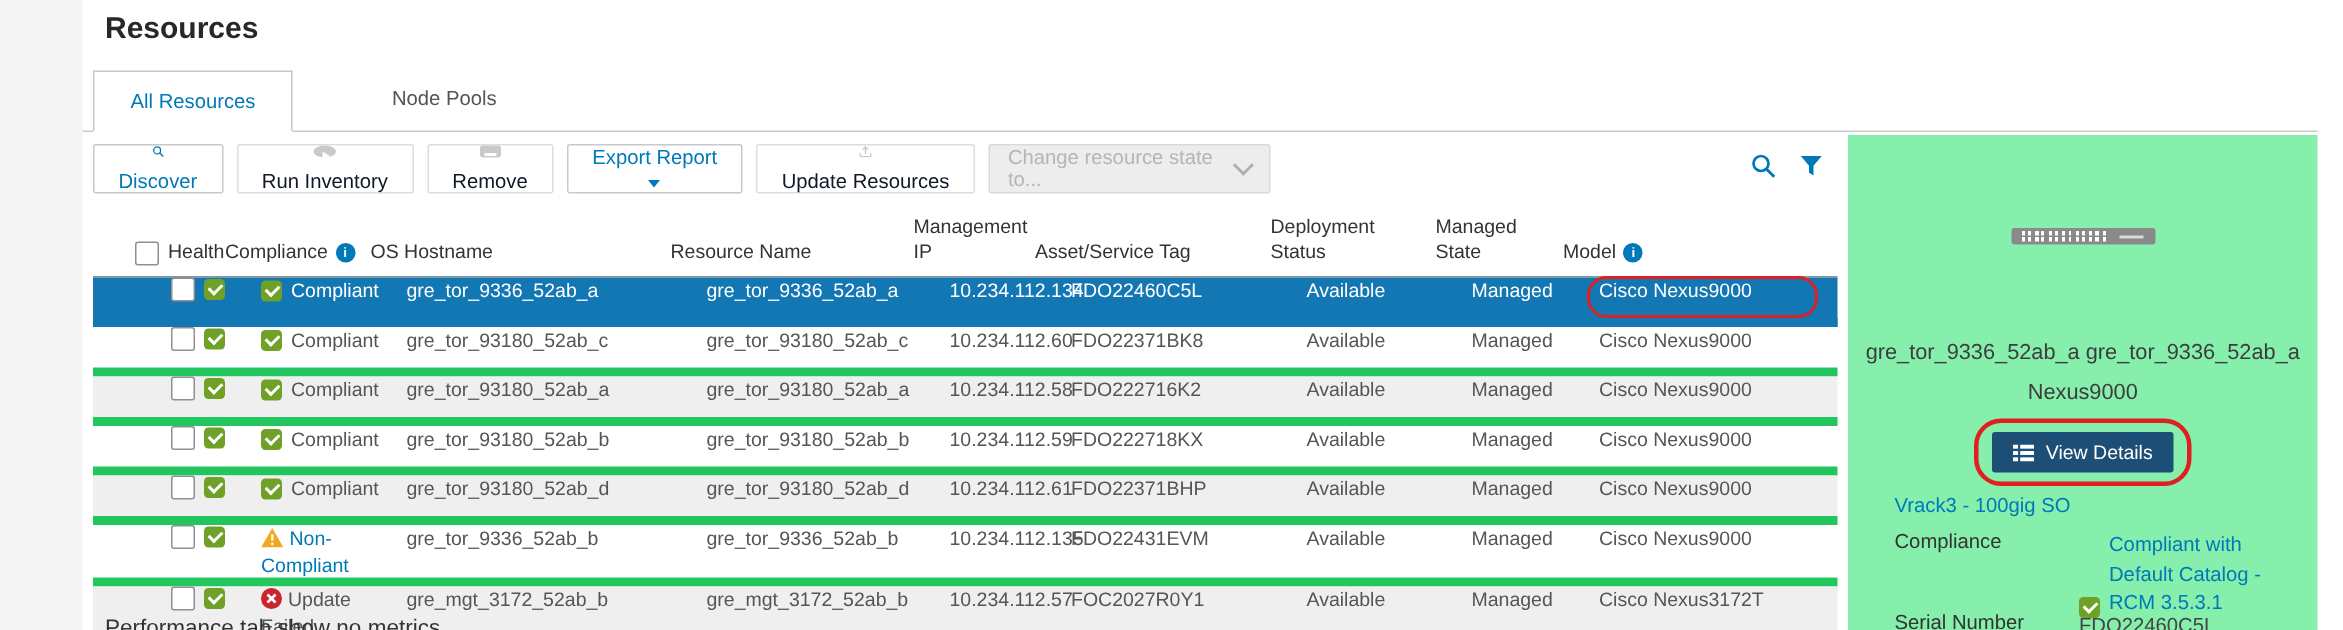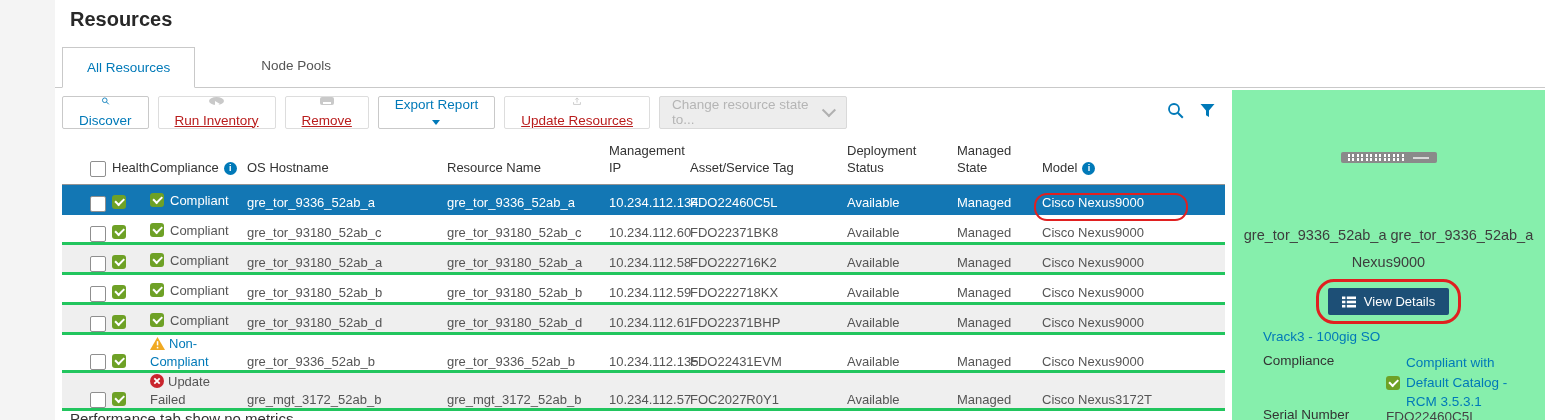--- a/index.html
+++ b/index.html
@@ -11,28 +11,28 @@
   .page-title{position:absolute;left:70px;top:8px;font-size:20px;font-weight:700;color:#282828;}
 
   
   .tabbar{position:absolute;left:55px;top:46px;width:1490px;height:42px;border-bottom:1px solid #c9c9c9;display:flex;align-items:flex-end;padding-left:7px;box-sizing:border-box;gap:42px;}
   .tab{height:41px;line-height:40px;padding:0 24px;font-size:13.5px;color:#555;cursor:pointer;box-sizing:border-box;}
   .tab.active{background:#fff;border:1px solid #c9c9c9;border-bottom:1px solid #fff;margin-bottom:-1px;color:var(--accent);}
 
   
   .toolbar{position:absolute;left:62px;top:95px;width:1163px;height:34px;display:flex;gap:9px;align-items:center;}
   .btn{height:33px;background:#fff;border:1px solid #c9c9c9;border-radius:2px;display:inline-flex;align-items:center;gap:8px;padding:0 16px;font-size:13.5px;color:var(--accent);cursor:pointer;box-sizing:border-box;flex-direction:column;}
-  .btn.disabled{color:#b91c1c;border-color:#ddd;cursor:default;text-decoration:underline;}
+  .btn.disabled{color:#0f172a;border-color:#ddd;cursor:default;}
   .btn-select{height:33px;background:#ededed;border:1px solid #d9d9d9;border-radius:2px;display:inline-flex;align-items:center;justify-content:space-between;padding:0 12px;font-size:13.5px;color:#b5b5b5;width:188px;box-sizing:border-box;}
   .toolbar-icons{position:absolute;right:10px;top:7px;display:flex;gap:16px;align-items:center;}
 
   
   .datatable{position:absolute;left:62px;top:133px;width:1163px;font-size:13px;}
   .t-head{display:flex;align-items:flex-end;height:52px;border-bottom:1px solid #939393;padding-bottom:7px;box-sizing:border-box;color:#333;}
-  .t-row{display:flex;align-items:flex-end;min-height:27px;border-bottom:3px solid #22c55e;color:#555;}
+  .t-row{display:flex;align-items:flex-start;min-height:27px;border-bottom:6px solid #22c55e;color:#555;padding-left:24px;}
   .t-row.alt{background:#efefef;}
   .t-row.selected{background:var(--sel);border-color:var(--sel);color:#fff;}
   .cell{box-sizing:border-box;padding-right:6px;line-height:1.35;}
   .c-check{width:50px;padding-left:28px;display:flex;align-items:center;}
   .c-health{width:38px;}
   .c-compliance{width:97px;padding-right:2px;}
   .c-hostname{width:200px;}
   .c-resource{width:162px;}
   .c-ip{width:81px;}
   .c-tag{width:157px;}
@@ -68,21 +68,21 @@
   .panel-name{position:absolute;left:0;top:132px;width:313px;text-align:center;font-size:14.5px;color:#3d3d3d;line-height:27px;}
   .vd-wrap{position:absolute;left:0;top:189px;width:313px;display:flex;justify-content:center;}
   .vd-ring{position:relative;padding:6px 9px;border:3px solid var(--ring);border-radius:18px;}
   .vd-btn{height:27px;background:var(--navy);color:#fff;border:none;border-radius:2px;display:inline-flex;align-items:center;gap:8px;padding:0 14px;font-size:13px;font-family:inherit;cursor:pointer;justify-content:center;}
   .panel-link{position:absolute;left:31px;top:239px;}
   .panel-kv{position:absolute;left:31px;display:flex;}
   .kv-label{width:123px;color:#333;}
   .kv-value{width:155px;color:#444;line-height:1.45;}
   .kv-comp{top:263px;}
   .kv-serial{top:317px;}
-  .comp-val{display:flex;gap:6px;align-items:center;}
+  .comp-val{display:flex;gap:6px;align-items:flex-end;}
 
   
   .model-ring{position:absolute;left:-8px;top:-1px;width:150px;height:24px;border:2.5px solid var(--ring);border-radius:13px;pointer-events:none;}
 </style>
 </head>
 <body>
 
 <div class="screen">
   <div class="gutter-left"></div>
 

